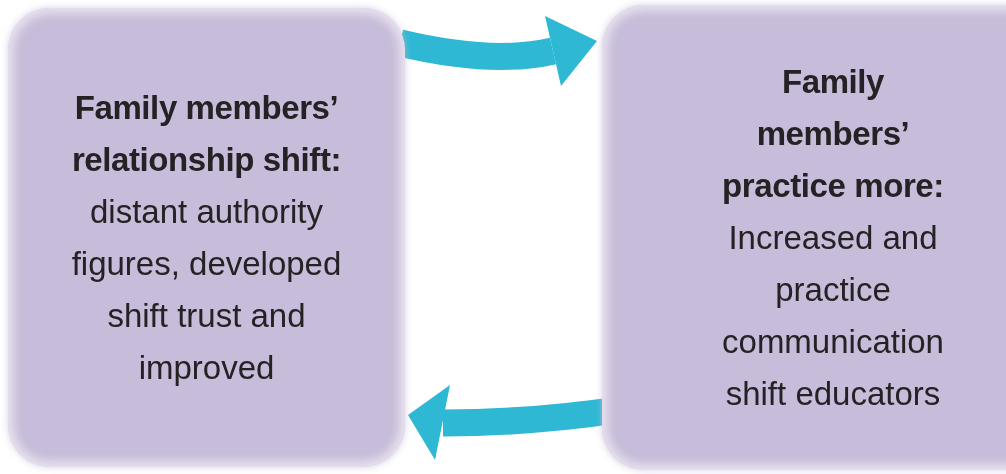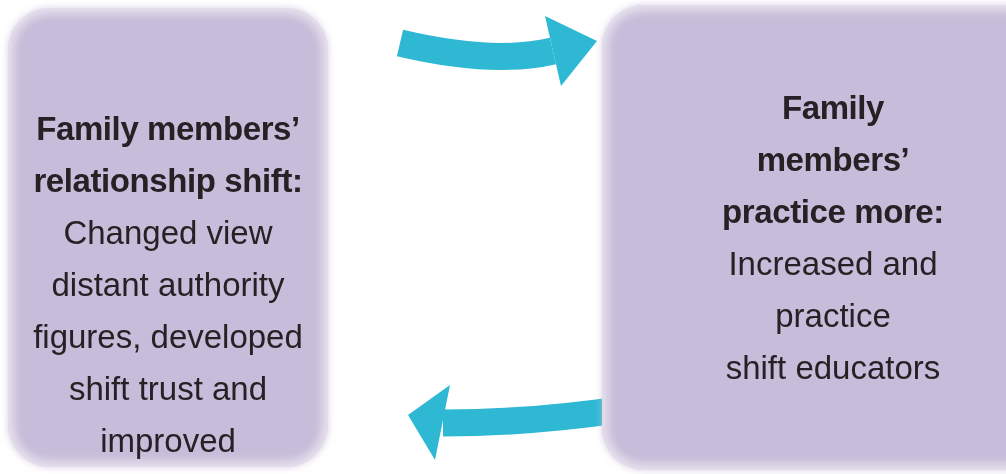--- a/index.html
+++ b/index.html
@@ -36,23 +36,22 @@
     align-items: center;
     text-align: center;
     font-size: 33px;
     line-height: 52px;
     padding: 0 10px;
     box-sizing: border-box;
   }
   .box-left {
     left: 8px;
     top: 8px;
-    width: 320px;
+    width: 397px;
     height: 459px;
-    justify-content: flex-end;
   }
   .box-right {
     left: 602px;
     top: 5px;
     width: 462px;
     height: 465px;
   }
   .line { white-space: nowrap; }
   .line-bold {
     font-weight: 700;
@@ -84,29 +83,29 @@
   </svg>
 
   <svg class="arrow arrow-bottom" width="227" height="101" viewBox="0 0 227 101" aria-hidden="true">
     <path d="M 225 37 Q 135 50 50 50" fill="none" stroke="currentColor" stroke-width="27"></path>
     <polygon points="57,12 42,87 15,42" fill="currentColor"></polygon>
   </svg>
 
   <div class="box box-left">
     <div class="line line-bold">Family members’</div>
     <div class="line line-bold">relationship shift:</div>
-    <div class="line">Changed view</div>
     <div class="line">distant authority</div>
     <div class="line">figures, developed</div>
     <div class="line">shift trust and</div>
     <div class="line">improved</div>
   </div>
 
   <div class="box box-right">
     <div class="line line-bold">Family</div>
     <div class="line line-bold">members’</div>
     <div class="line line-bold">practice more:</div>
     <div class="line">Increased and</div>
     <div class="line">practice</div>
+    <div class="line">communication</div>
     <div class="line">shift educators</div>
   </div>
 
 </div>
 
 </body></html>

